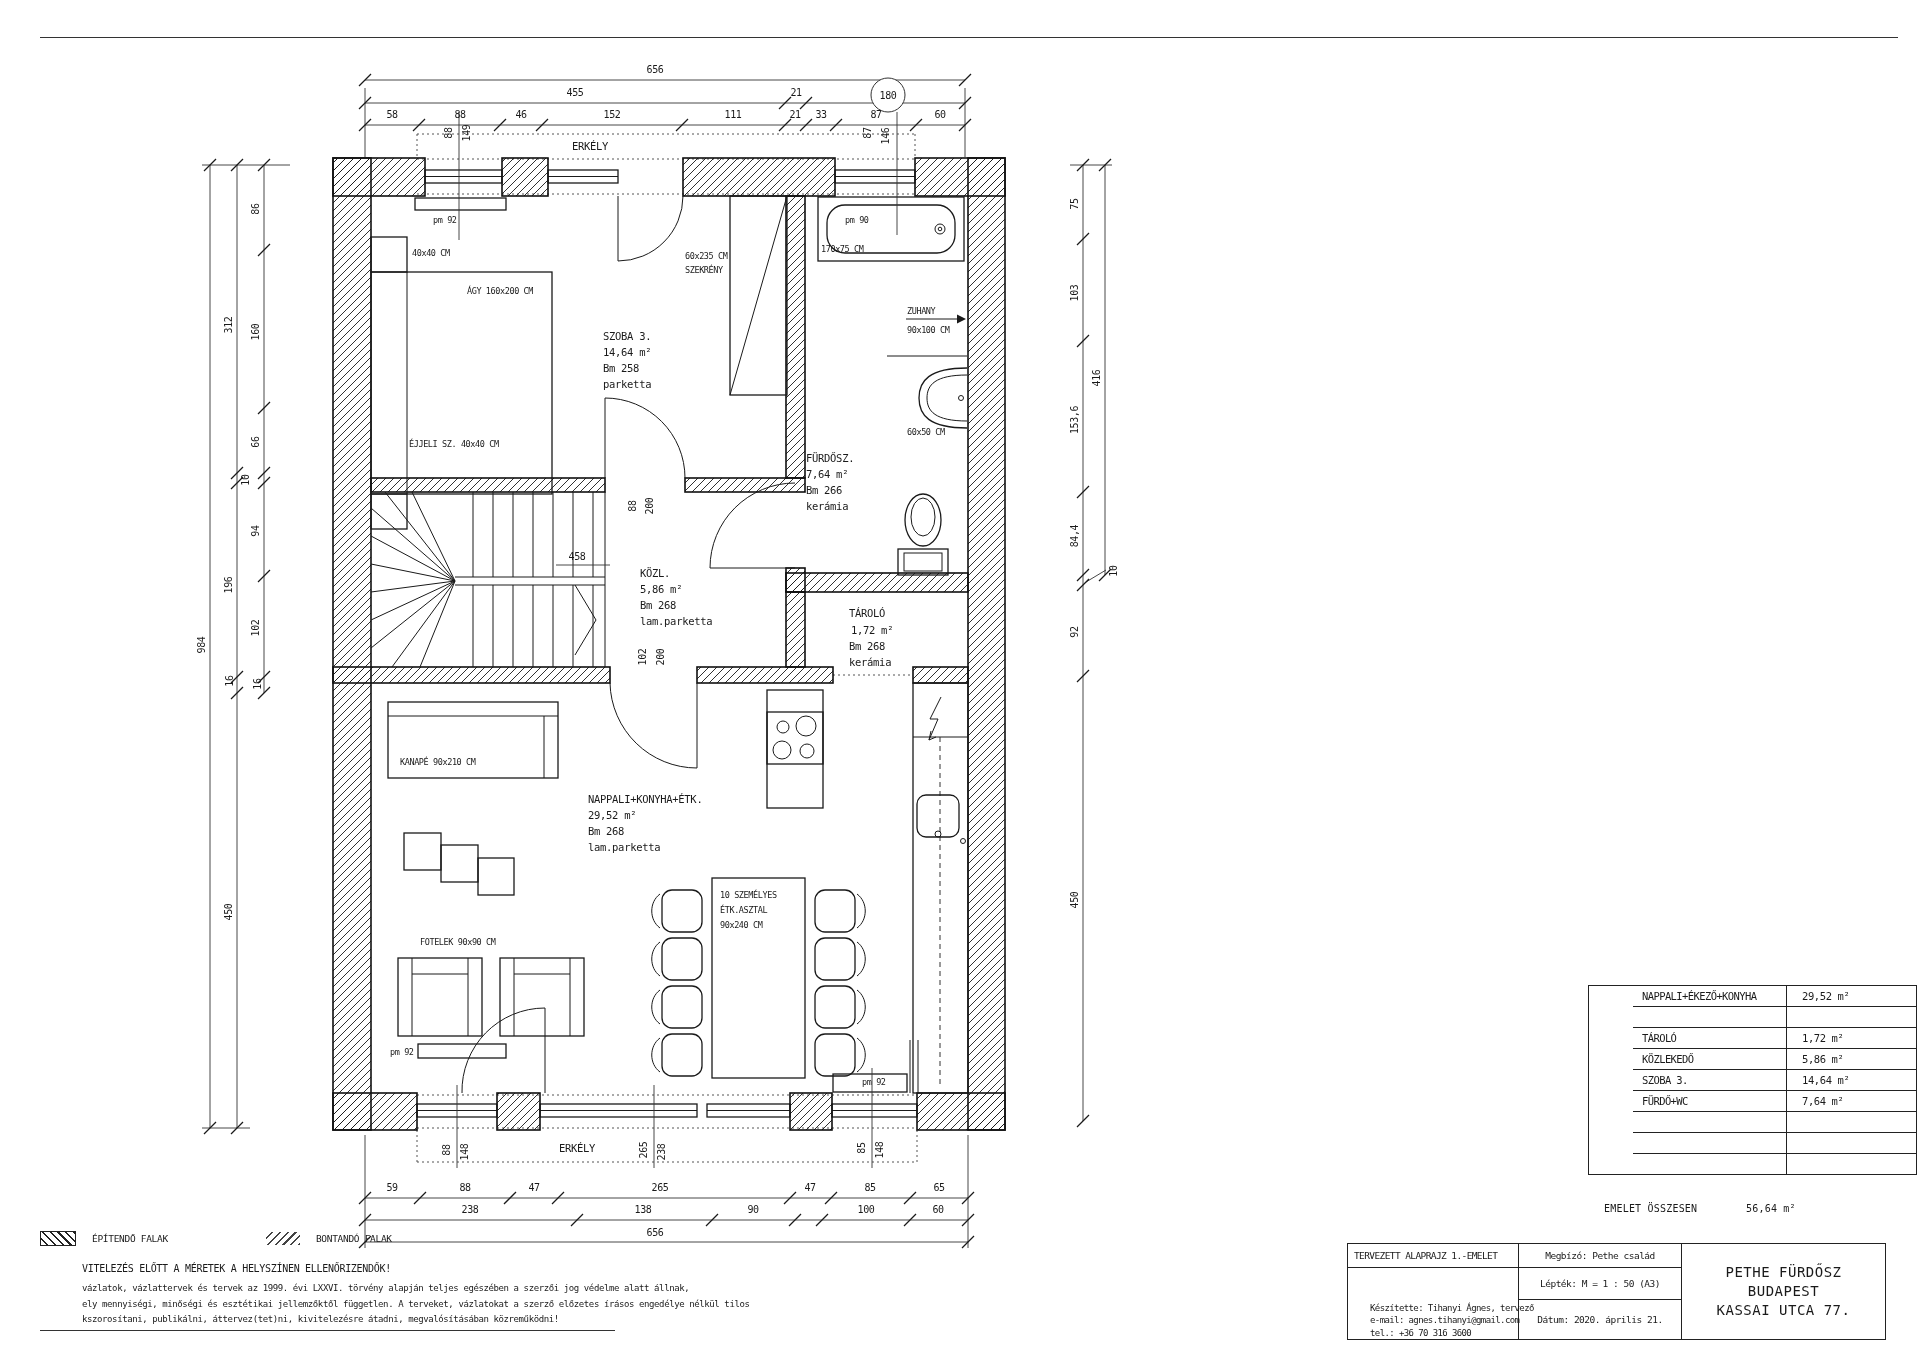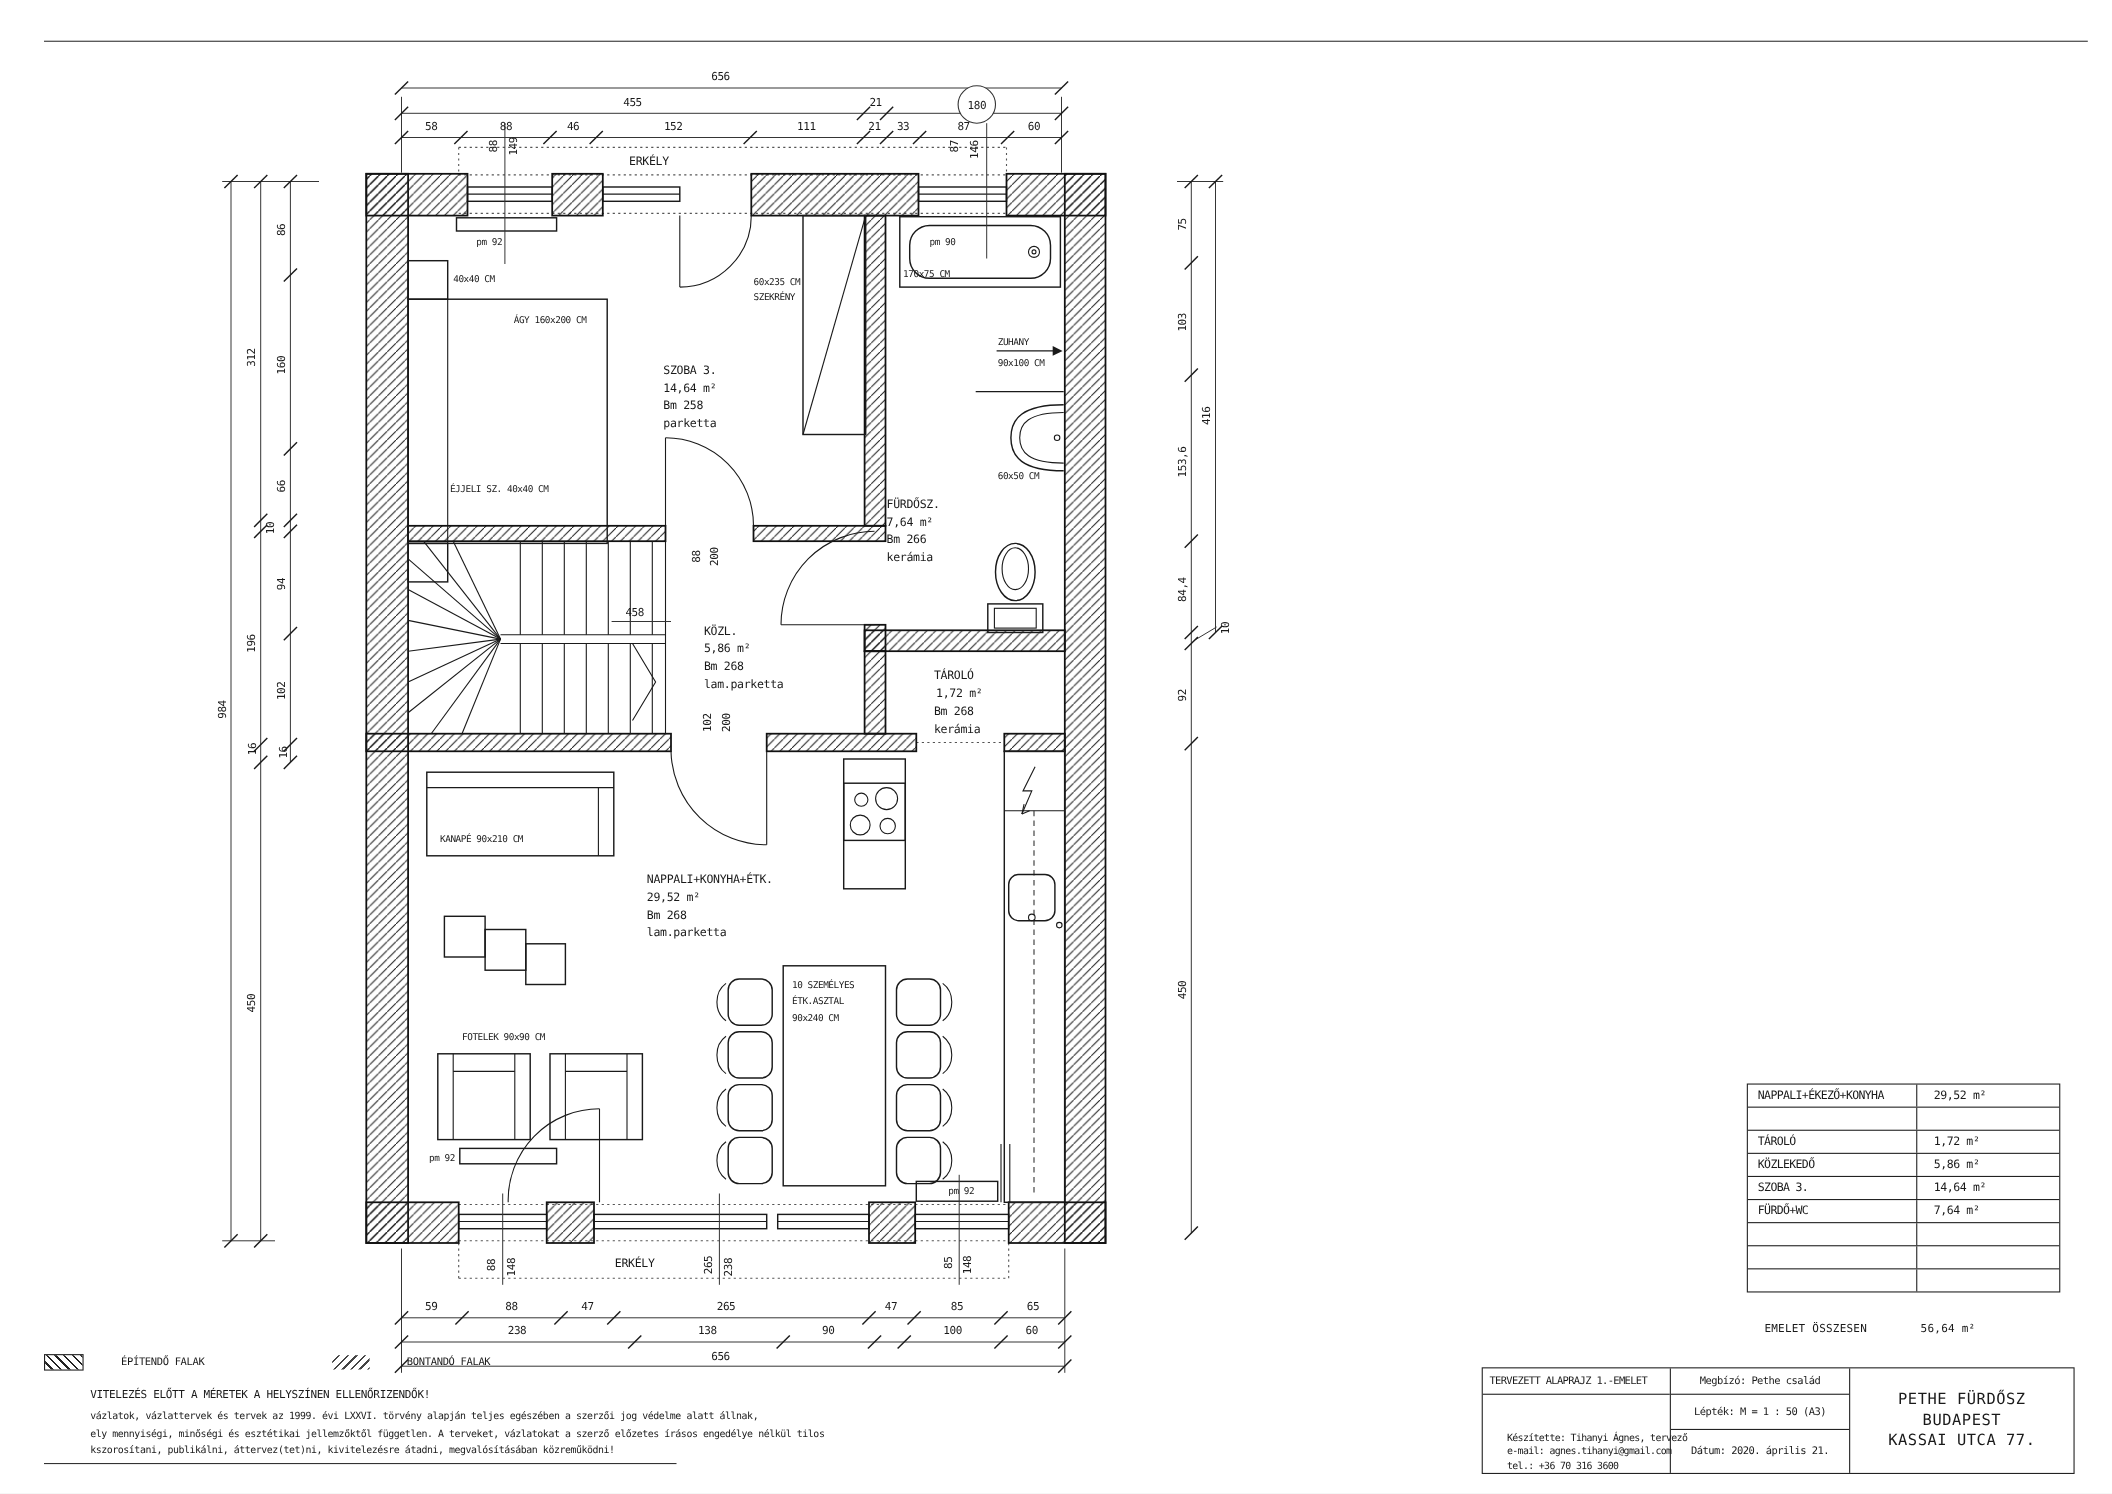--- a/index.html
+++ b/index.html
@@ -14,32 +14,32 @@
   .w{fill:url(#h1);stroke:#111;stroke-width:1.6;}
   .f{fill:#fff;stroke:#1a1a1a;stroke-width:1.3;}
   .fn{fill:none;stroke:#1a1a1a;stroke-width:1.3;}
   .f1{fill:none;stroke:#1a1a1a;stroke-width:1;}
   .dim{stroke:#333;stroke-width:0.9;fill:none;}
   .dot{stroke:#555;stroke-width:1;stroke-dasharray:2 3;fill:none;}
   .dsh{stroke:#333;stroke-width:1;stroke-dasharray:5 4;fill:none;}
   .tick{stroke:#1a1a1a;stroke-width:1.3;}
   .topline{position:absolute;left:40px;top:37px;width:1858px;border-top:1.5px solid #333;}
   
-  #legend{position:absolute;left:40px;top:1231px;display:flex;align-items:center;gap:26px;font-size:9.5px;letter-spacing:-0.3px;}
+  #legend{position:absolute;left:40px;top:1231px;display:flex;align-items:center;gap:8px;font-size:9.5px;letter-spacing:-0.3px;}
   .sw1{width:34px;height:13px;border:1.5px solid #222;margin-right:8px;
        background:repeating-linear-gradient(45deg,#fff 0 4px,#222 4px 5.5px);}
   .sw2{width:34px;height:13px;margin-left:90px;margin-right:8px;
        background:repeating-linear-gradient(135deg,#fff 0 4px,#444 4px 5.5px);}
   
   #disclaimer{position:absolute;left:40px;top:1263px;width:640px;margin-left:42px;}
   #disclaimer .hd{font-size:10px;letter-spacing:-0.3px;margin-bottom:7px;}
   #disclaimer .ln{font-size:9px;letter-spacing:-0.4px;line-height:15.5px;white-space:nowrap;}
   #disc-rule{position:absolute;left:40px;top:1330px;width:575px;border-top:1.5px solid #333;}
   
-  #area-table{position:absolute;left:1588px;top:985px;width:283px;border:1.6px solid #222;}
+  #area-table{position:absolute;left:1588px;top:985px;width:283px;border:1.6px solid #222;padding-left:44px;}
   .at-row{display:flex;height:20px;border-bottom:1.4px solid #222;align-items:center;}
   .at-row:last-child{border-bottom:none;}
   .at-name{width:144px;border-right:1.4px solid #222;height:100%;display:flex;align-items:center;
            padding-left:9px;font-size:10.5px;letter-spacing:-0.6px;white-space:nowrap;}
   .at-area{flex:1;padding-left:15px;font-size:10.5px;letter-spacing:-0.4px;}
   #total-row{position:absolute;left:1604px;top:1203px;width:290px;font-size:10px;letter-spacing:0.2px;}
   #total-row .tv2{position:absolute;left:142px;top:0;}
   
   #title-block{position:absolute;left:1347px;top:1243px;width:539px;height:97px;border:1.6px solid #222;
                display:flex;box-sizing:border-box;}

